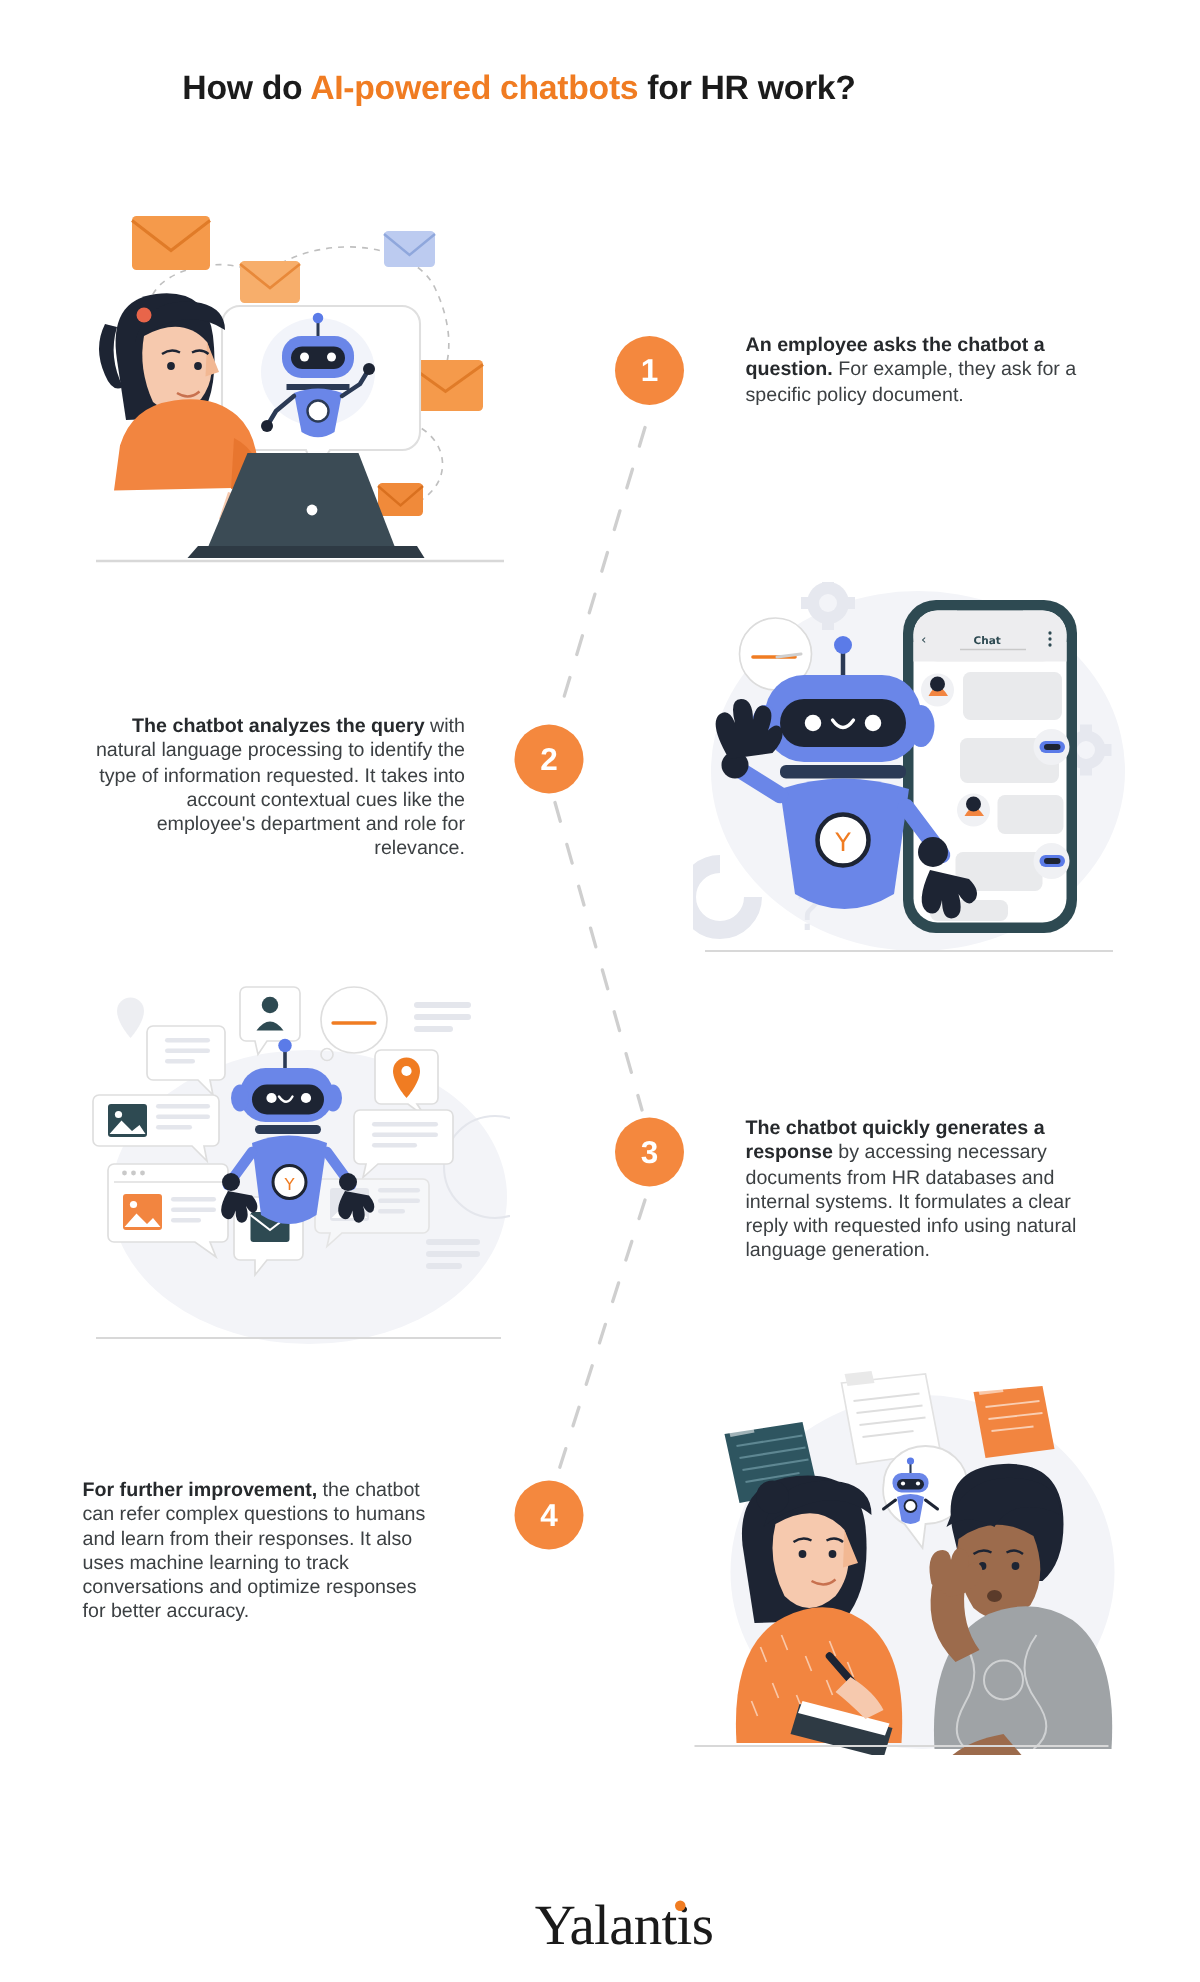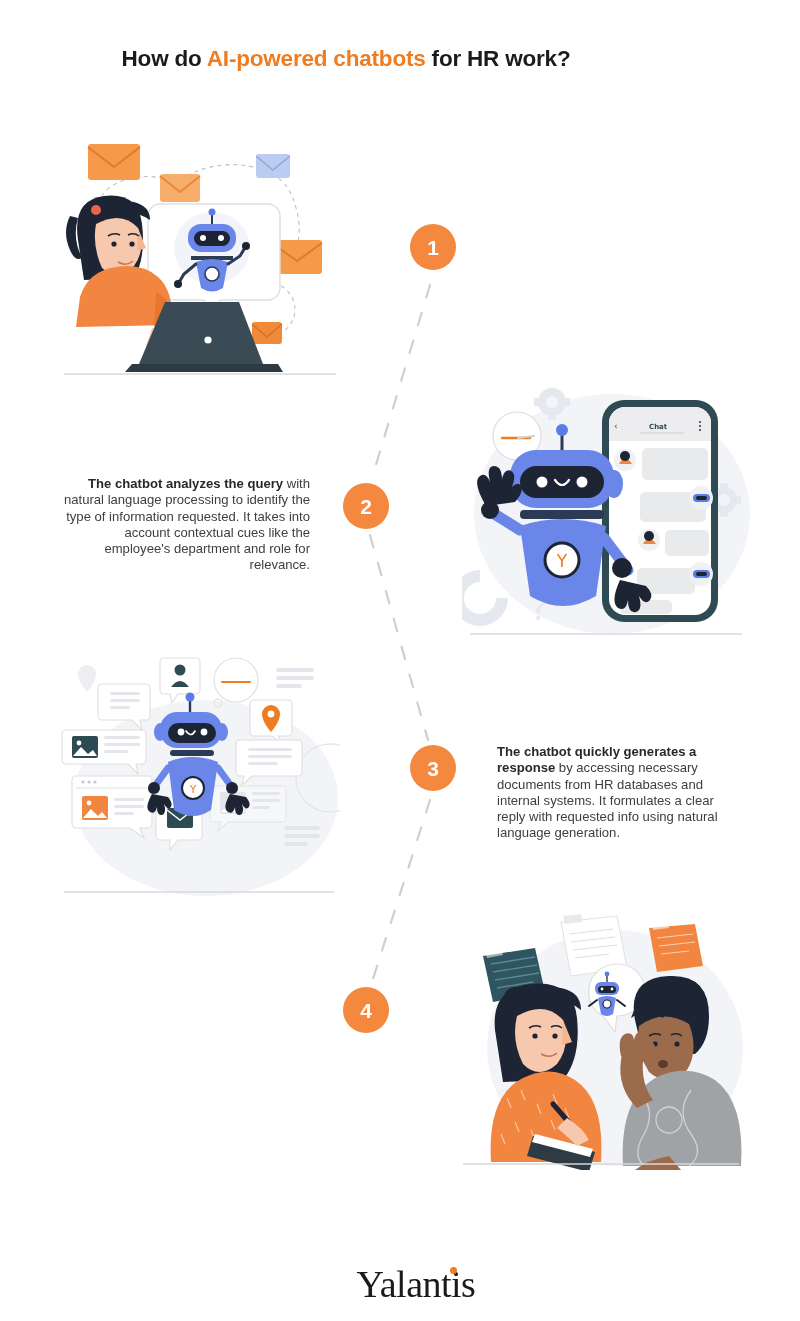--- a/index.html
+++ b/index.html
@@ -535,26 +535,32 @@
   <div class="step-circle" id="circle-2">
       <span>2</span>
     </div>
   <div class="step-circle" id="circle-3">
       <span>3</span>
     </div>
   <div class="step-circle" id="circle-4">
       <span>4</span>
     </div>
 
+  <div class="step-text" id="text-1">
+    <b>An employee asks the chatbot a question.</b><span> For example, they ask for a specific policy document.</span>
+  </div>
   <div class="step-text" id="text-2">
     <b>The chatbot analyzes the query</b><span> with natural language processing to identify the type of information requested. It takes into account contextual cues like the employee's department and role for relevance.</span>
   </div>
   <div class="step-text" id="text-3">
     <b>The chatbot quickly generates a response</b><span> by accessing necessary documents from HR databases and internal systems. It formulates a clear reply with requested info using natural language generation.</span>
   </div>
+  <div class="step-text" id="text-4">
+    <b>For further improvement,</b><span> the chatbot can refer complex questions to humans and learn from their responses. It also uses machine learning to track conversations and optimize responses for better accuracy.</span>
+  </div>
 
   <div class="logo">
     <span class="logo-wrap">
       <span>Yalantis</span>
       <span class="logo-dot"></span>
     </span>
   </div>
 
 </div>
 

